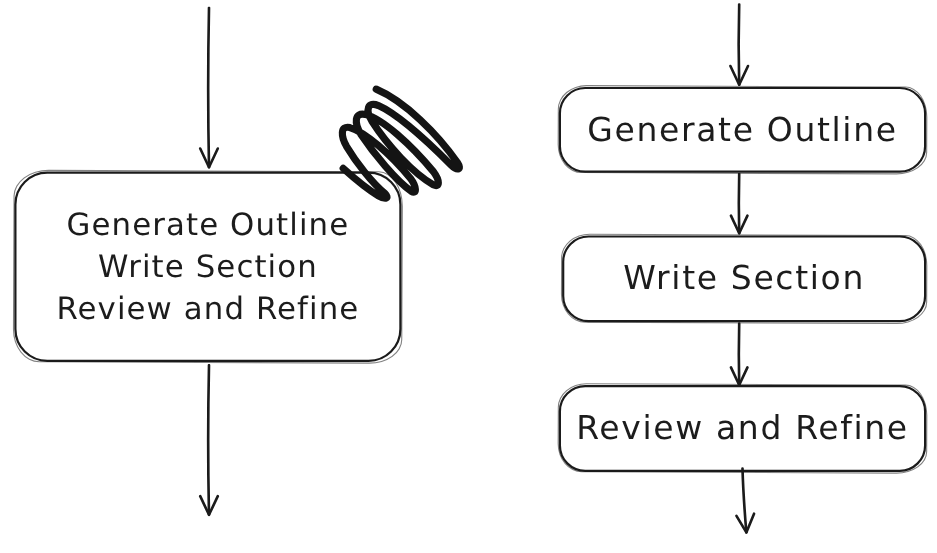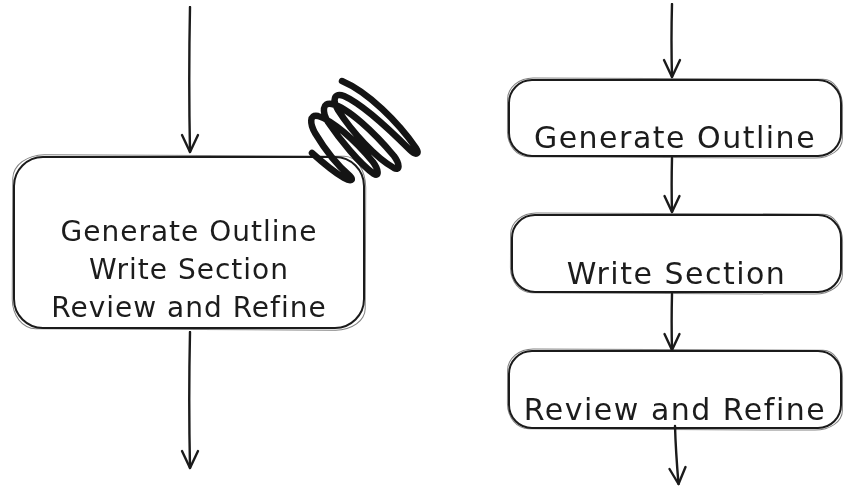--- a/index.html
+++ b/index.html
@@ -7,21 +7,21 @@
     position:relative;width:852px;height:503px;background:#ffffff;overflow:hidden;
     font-family:"DejaVu Sans",sans-serif;color:#1c1c1c;
   }
   .arrow{position:absolute;}
   .arrow path{stroke:#1b1b1b;stroke-width:2.4;fill:none;stroke-linecap:round;stroke-linejoin:round;}
   .scribble{position:absolute;}
   .scribble path{stroke:#141414;stroke-width:6.5;fill:none;stroke-linecap:round;stroke-linejoin:round;}
   .node{
     position:absolute;background:#ffffff;
     border:2.2px solid #1b1b1b;
-    display:flex;flex-direction:column;align-items:center;justify-content:flex-end;
+    display:flex;flex-direction:column;align-items:center;justify-content:center;
     text-align:center;box-sizing:border-box;
   }
   
   .node::after{
     content:"";position:absolute;inset:-3px;pointer-events:none;
     border:1.5px solid #1b1b1b;opacity:.55;
     border-radius:32px 22px 30px 24px / 24px 32px 22px 30px;
     transform:rotate(.25deg);
   }
   .node-left{

